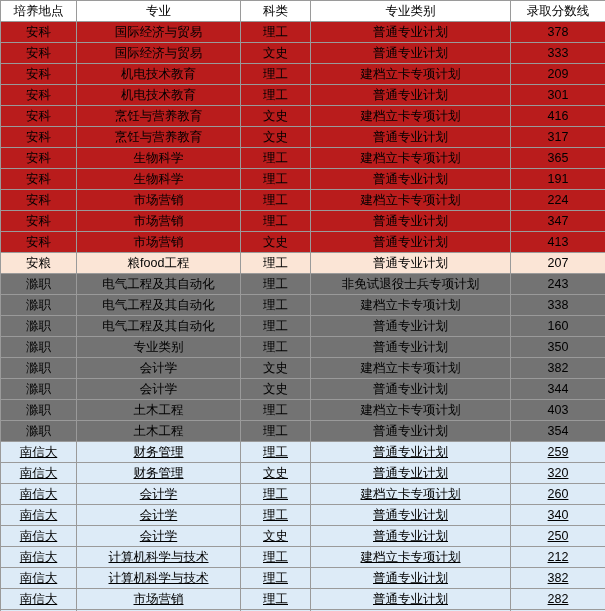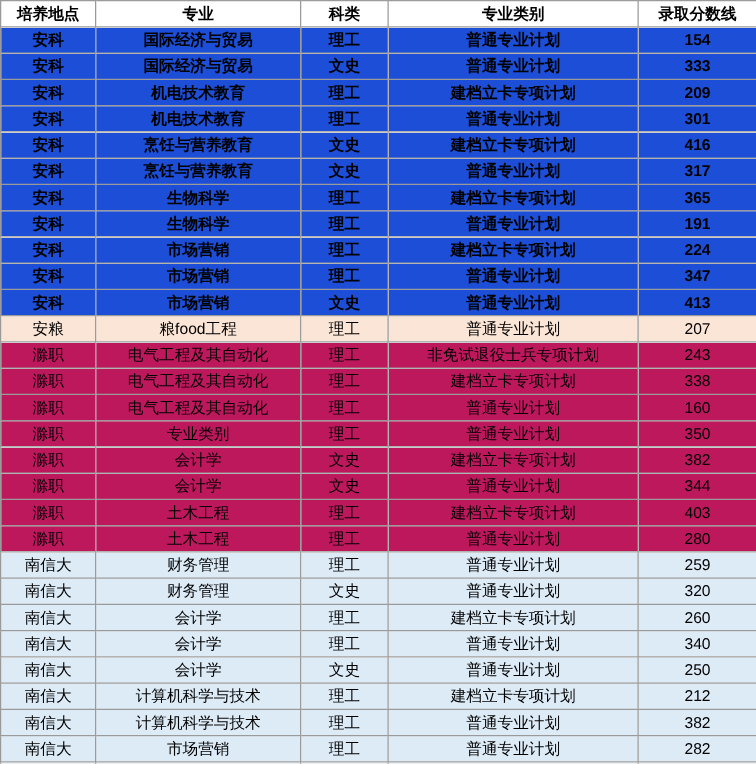--- a/index.html
+++ b/index.html
@@ -25,35 +25,35 @@
     line-height: 1;
     height: 20px;
     padding: 0;
     text-align: center;
     vertical-align: middle;
     color: #000000;
     white-space: nowrap;
     overflow: hidden;
   }
   thead th {
-    font-weight: bold;
+    font-weight: normal;
     background: #ffffff;
     font-size: 13px;
   }
   
   col.c0 { width: 76px; }
   col.c1 { width: 164px; }
   col.c2 { width: 70px; }
   col.c3 { width: 200px; }
   col.c4 { width: 95px; }
 
   
-  tr.g-green td { background: #1d4ed8; font-weight: bold; }
-  tr.g-peach td { background: #be185d; }
-  tr.g-blue  td { background: #ddebf7; }
+  tr.g-green td { background: #b91c1c; }
+  tr.g-peach td { background: #737373; }
+  tr.g-blue  td { background: #ddebf7; text-decoration: underline; }
   tr.g-highlight td { background: #fbe5d6; }
   td.score { font-variant-numeric: tabular-nums; }
 </style>
 </head>
 <body>
 
 <table class="grade-table">
   <colgroup>
     <col class="c0">
       <col class="c1">
@@ -69,21 +69,21 @@
       <th>专业类别</th>
       <th>录取分数线</th>
     </tr>
   </thead>
   <tbody id="table-body">
       <tr class="g-green">
         <td>安科</td>
         <td>国际经济与贸易</td>
         <td>理工</td>
         <td>普通专业计划</td>
-        <td class="score">154</td>
+        <td class="score">378</td>
       </tr>
       <tr class="g-green">
         <td>安科</td>
         <td>国际经济与贸易</td>
         <td>文史</td>
         <td>普通专业计划</td>
         <td class="score">333</td>
       </tr>
       <tr class="g-green">
         <td>安科</td>
@@ -202,21 +202,21 @@
         <td>土木工程</td>
         <td>理工</td>
         <td>建档立卡专项计划</td>
         <td class="score">403</td>
       </tr>
       <tr class="g-peach">
         <td>滁职</td>
         <td>土木工程</td>
         <td>理工</td>
         <td>普通专业计划</td>
-        <td class="score">280</td>
+        <td class="score">354</td>
       </tr>
       <tr class="g-blue">
         <td>南信大</td>
         <td>财务管理</td>
         <td>理工</td>
         <td>普通专业计划</td>
         <td class="score">259</td>
       </tr>
       <tr class="g-blue">
         <td>南信大</td>

